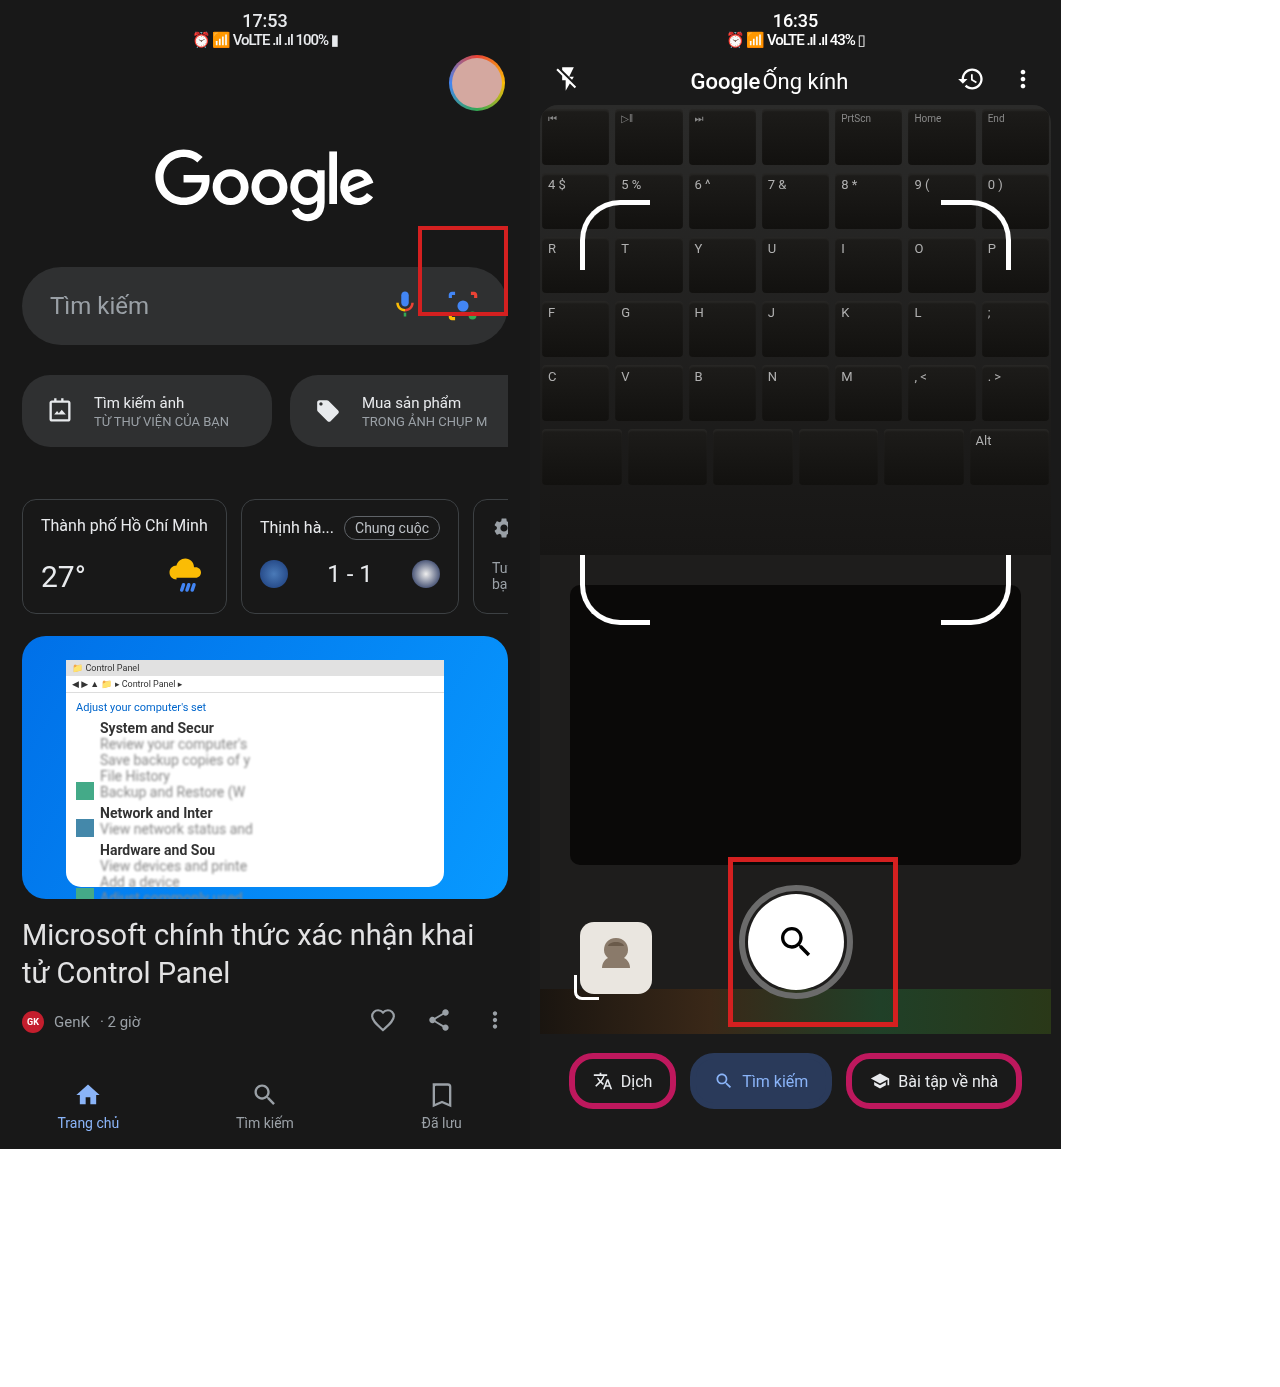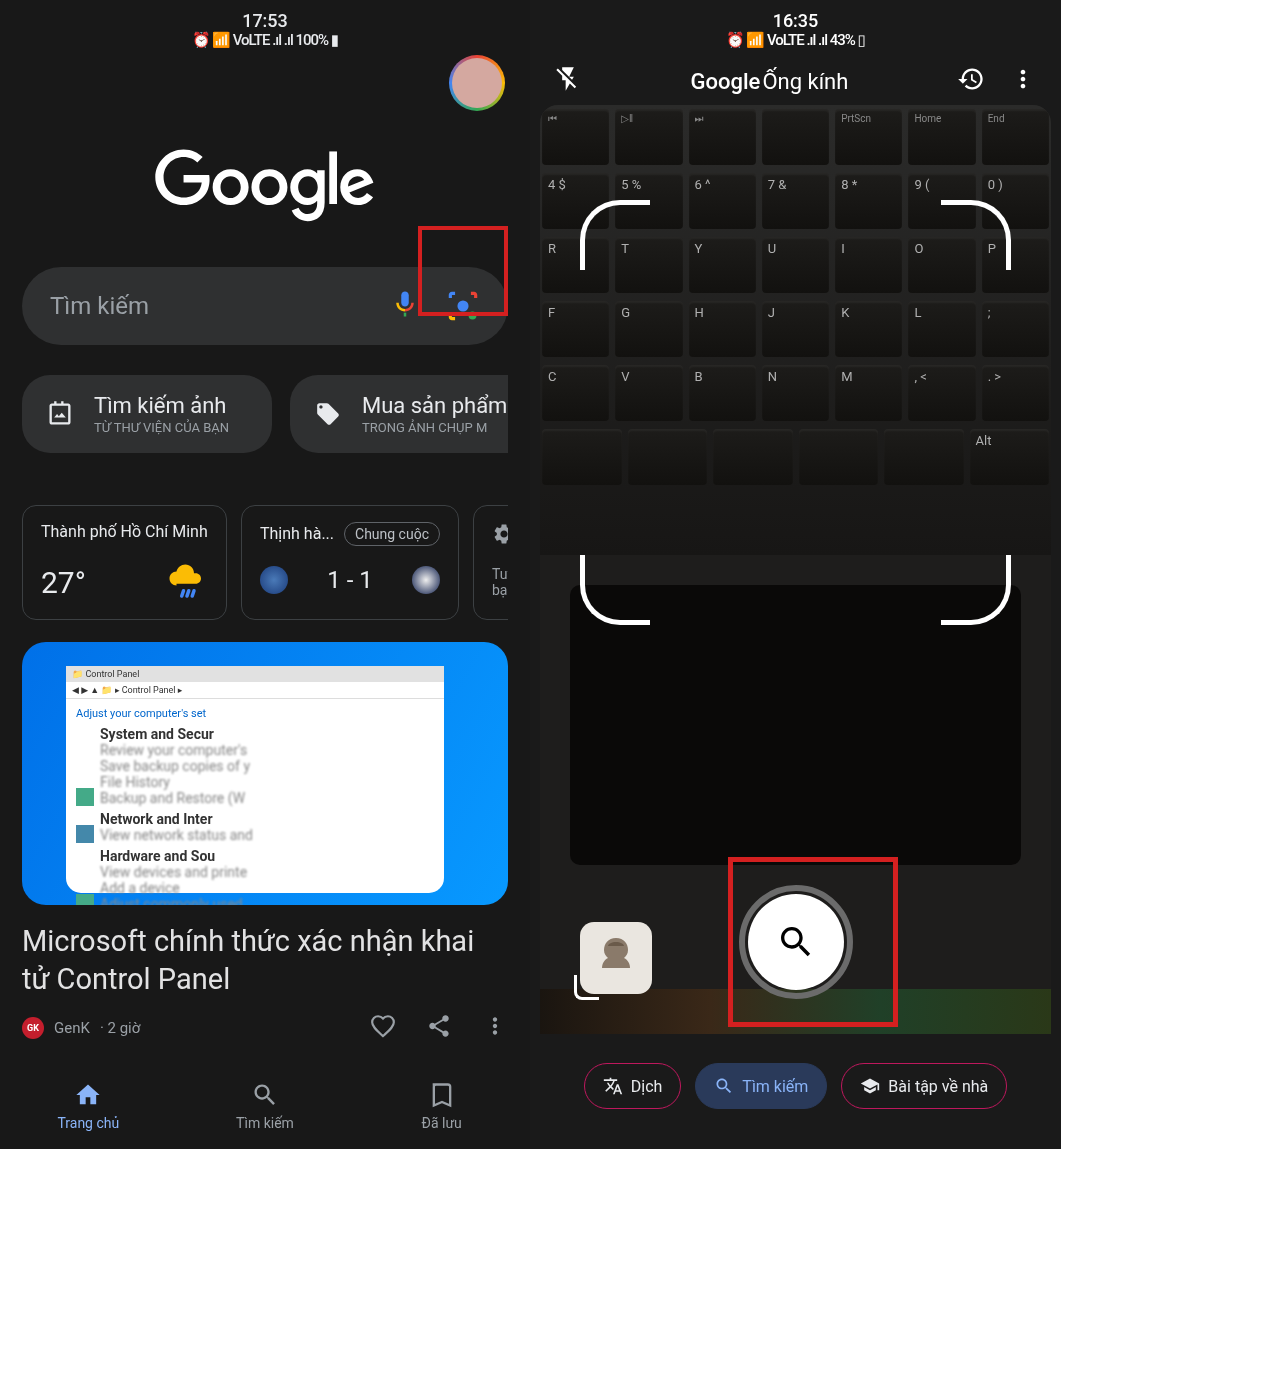--- a/index.html
+++ b/index.html
@@ -21,21 +21,21 @@
 .searchbar { margin: 0 22px; background: #2f3031; border-radius: 40px; height: 78px; display: flex; align-items: center; padding: 0 20px 0 28px; position: relative; }
 .searchbar .placeholder { flex: 1; font-size: 24px; color: #9aa0a6; }
 .searchbar .icons { display: flex; align-items: center; gap: 18px; }
 .mic-icon svg { width: 30px; height: 30px; }
 .lens-wrap { width: 50px; height: 50px; display: flex; align-items: center; justify-content: center; position: relative; }
 .lens-highlight { position: absolute; top: 226px; right: 22px; width: 90px; height: 90px; border: 4px solid #d42020; z-index: 10; }
 
 .quick-cards { display: flex; gap: 18px; margin: 30px 22px 0; overflow: hidden; }
 .q-card { flex: 0 0 auto; background: #2f3031; border-radius: 28px; padding: 18px 20px; display: flex; align-items: center; gap: 16px; min-width: 250px; }
 .q-card .qicon { width: 36px; height: 36px; display: flex; align-items: center; justify-content: center; }
-.q-card .qtitle { font-size: 22px; color: #e8eaed; }
+.q-card .qtitle { font-size: 15px; color: #e8eaed; }
 .q-card .qdesc { font-size: 13px; color: #9aa0a6; margin-top: 2px; }
 
 .info-row { display: flex; gap: 14px; margin: 52px 22px 22px; overflow: hidden; }
 .info-card { border: 1px solid #3c4043; border-radius: 14px; padding: 16px 18px; min-width: 205px; flex-shrink: 0; }
 .info-card .top { font-size: 16px; color: #e8eaed; white-space: nowrap; overflow: hidden; text-overflow: ellipsis; }
 .info-card .bot { display: flex; align-items: center; justify-content: space-between; margin-top: 20px; font-size: 30px; font-weight: 400; }
 .info-card .wicon { width: 42px; height: 42px; }
 .badge { display: inline-block; border: 1px solid #5f6368; border-radius: 14px; padding: 3px 10px; font-size: 14px; color: #bdc1c6; margin-left: 6px; }
 .team-logo { width: 28px; height: 28px; border-radius: 50%; }
 .settings-card { min-width: 60px; display: flex; flex-direction: column; align-items: flex-start; gap: 16px; }
@@ -82,21 +82,21 @@
 .gallery-thumb::after { content: ''; position: absolute; left: -6px; bottom: -6px; width: 22px; height: 22px; border-left: 3px solid #fff; border-bottom: 3px solid #fff; border-radius: 0 0 0 8px; }
 
 .capture { position: absolute; bottom: 150px; left: 50%; transform: translateX(-50%); z-index: 4; }
 .capture-outer { width: 114px; height: 114px; border-radius: 50%; border: 6px solid #6b6b6b; display: flex; align-items: center; justify-content: center; }
 .capture-inner { width: 96px; height: 96px; border-radius: 50%; background: #fff; display: flex; align-items: center; justify-content: center; }
 .capture-highlight { position: absolute; bottom: 122px; left: 198px; width: 170px; height: 170px; border: 5px solid #d42020; z-index: 10; }
 
 .bottom-strip { position: absolute; left: 10px; right: 10px; bottom: 115px; height: 45px; background: linear-gradient(90deg, #1a1510, #3a2818, #204028, #2a3818); z-index: 1; }
 
 .lens-modes { position: absolute; bottom: 40px; left: 0; right: 0; display: flex; gap: 14px; justify-content: center; padding: 0 14px; }
-.mode-btn { border: 1px solid #be185d; border-radius: 24px; padding: 12px 18px; display: flex; align-items: center; gap: 8px; font-size: 16px; color: #e8eaed; }
+.mode-btn { border: 6px solid #be185d; border-radius: 24px; padding: 12px 18px; display: flex; align-items: center; gap: 8px; font-size: 16px; color: #e8eaed; }
 .mode-btn.active { background: #2a3a5a; border-color: #2a3a5a; color: #8ab4f8; }
 </style>
 </head>
 <body>
 
 <div class="screen screen1">
   <div class="status">
     <div>17:53</div>
     <div class="right">
         <span>⏰ 📶 VoLTE .ıl .ıl 100% ▮</span>

